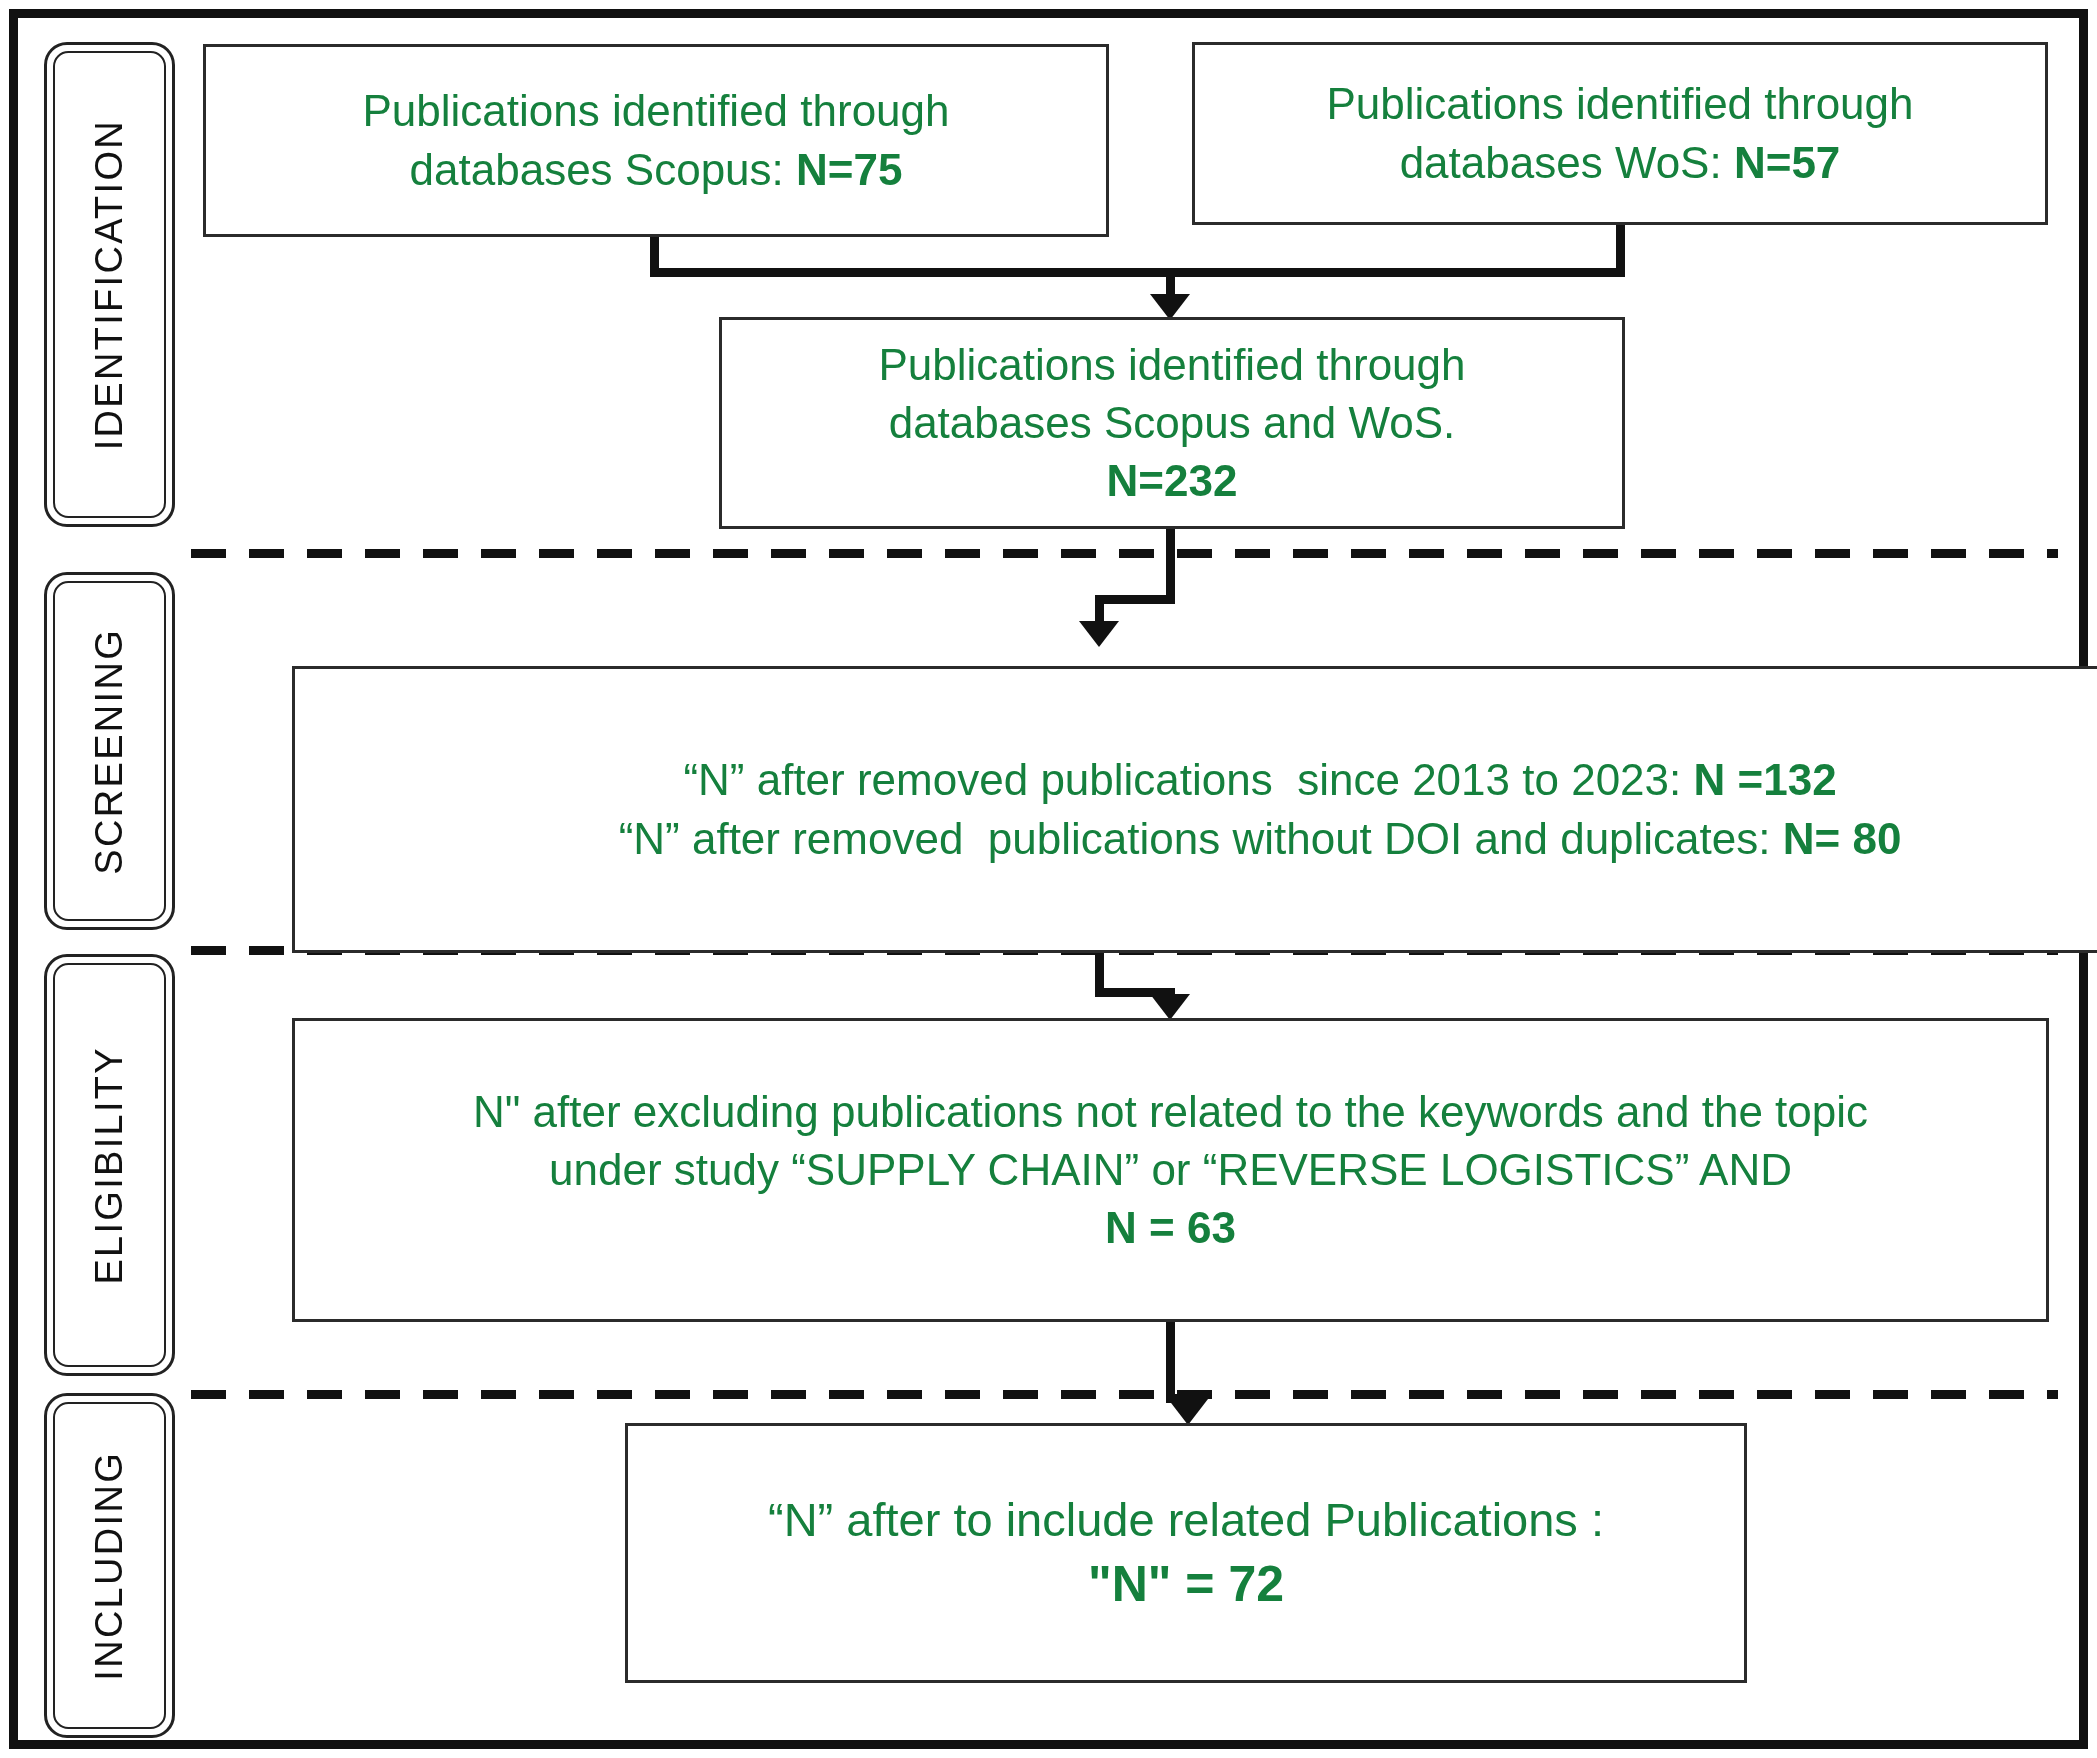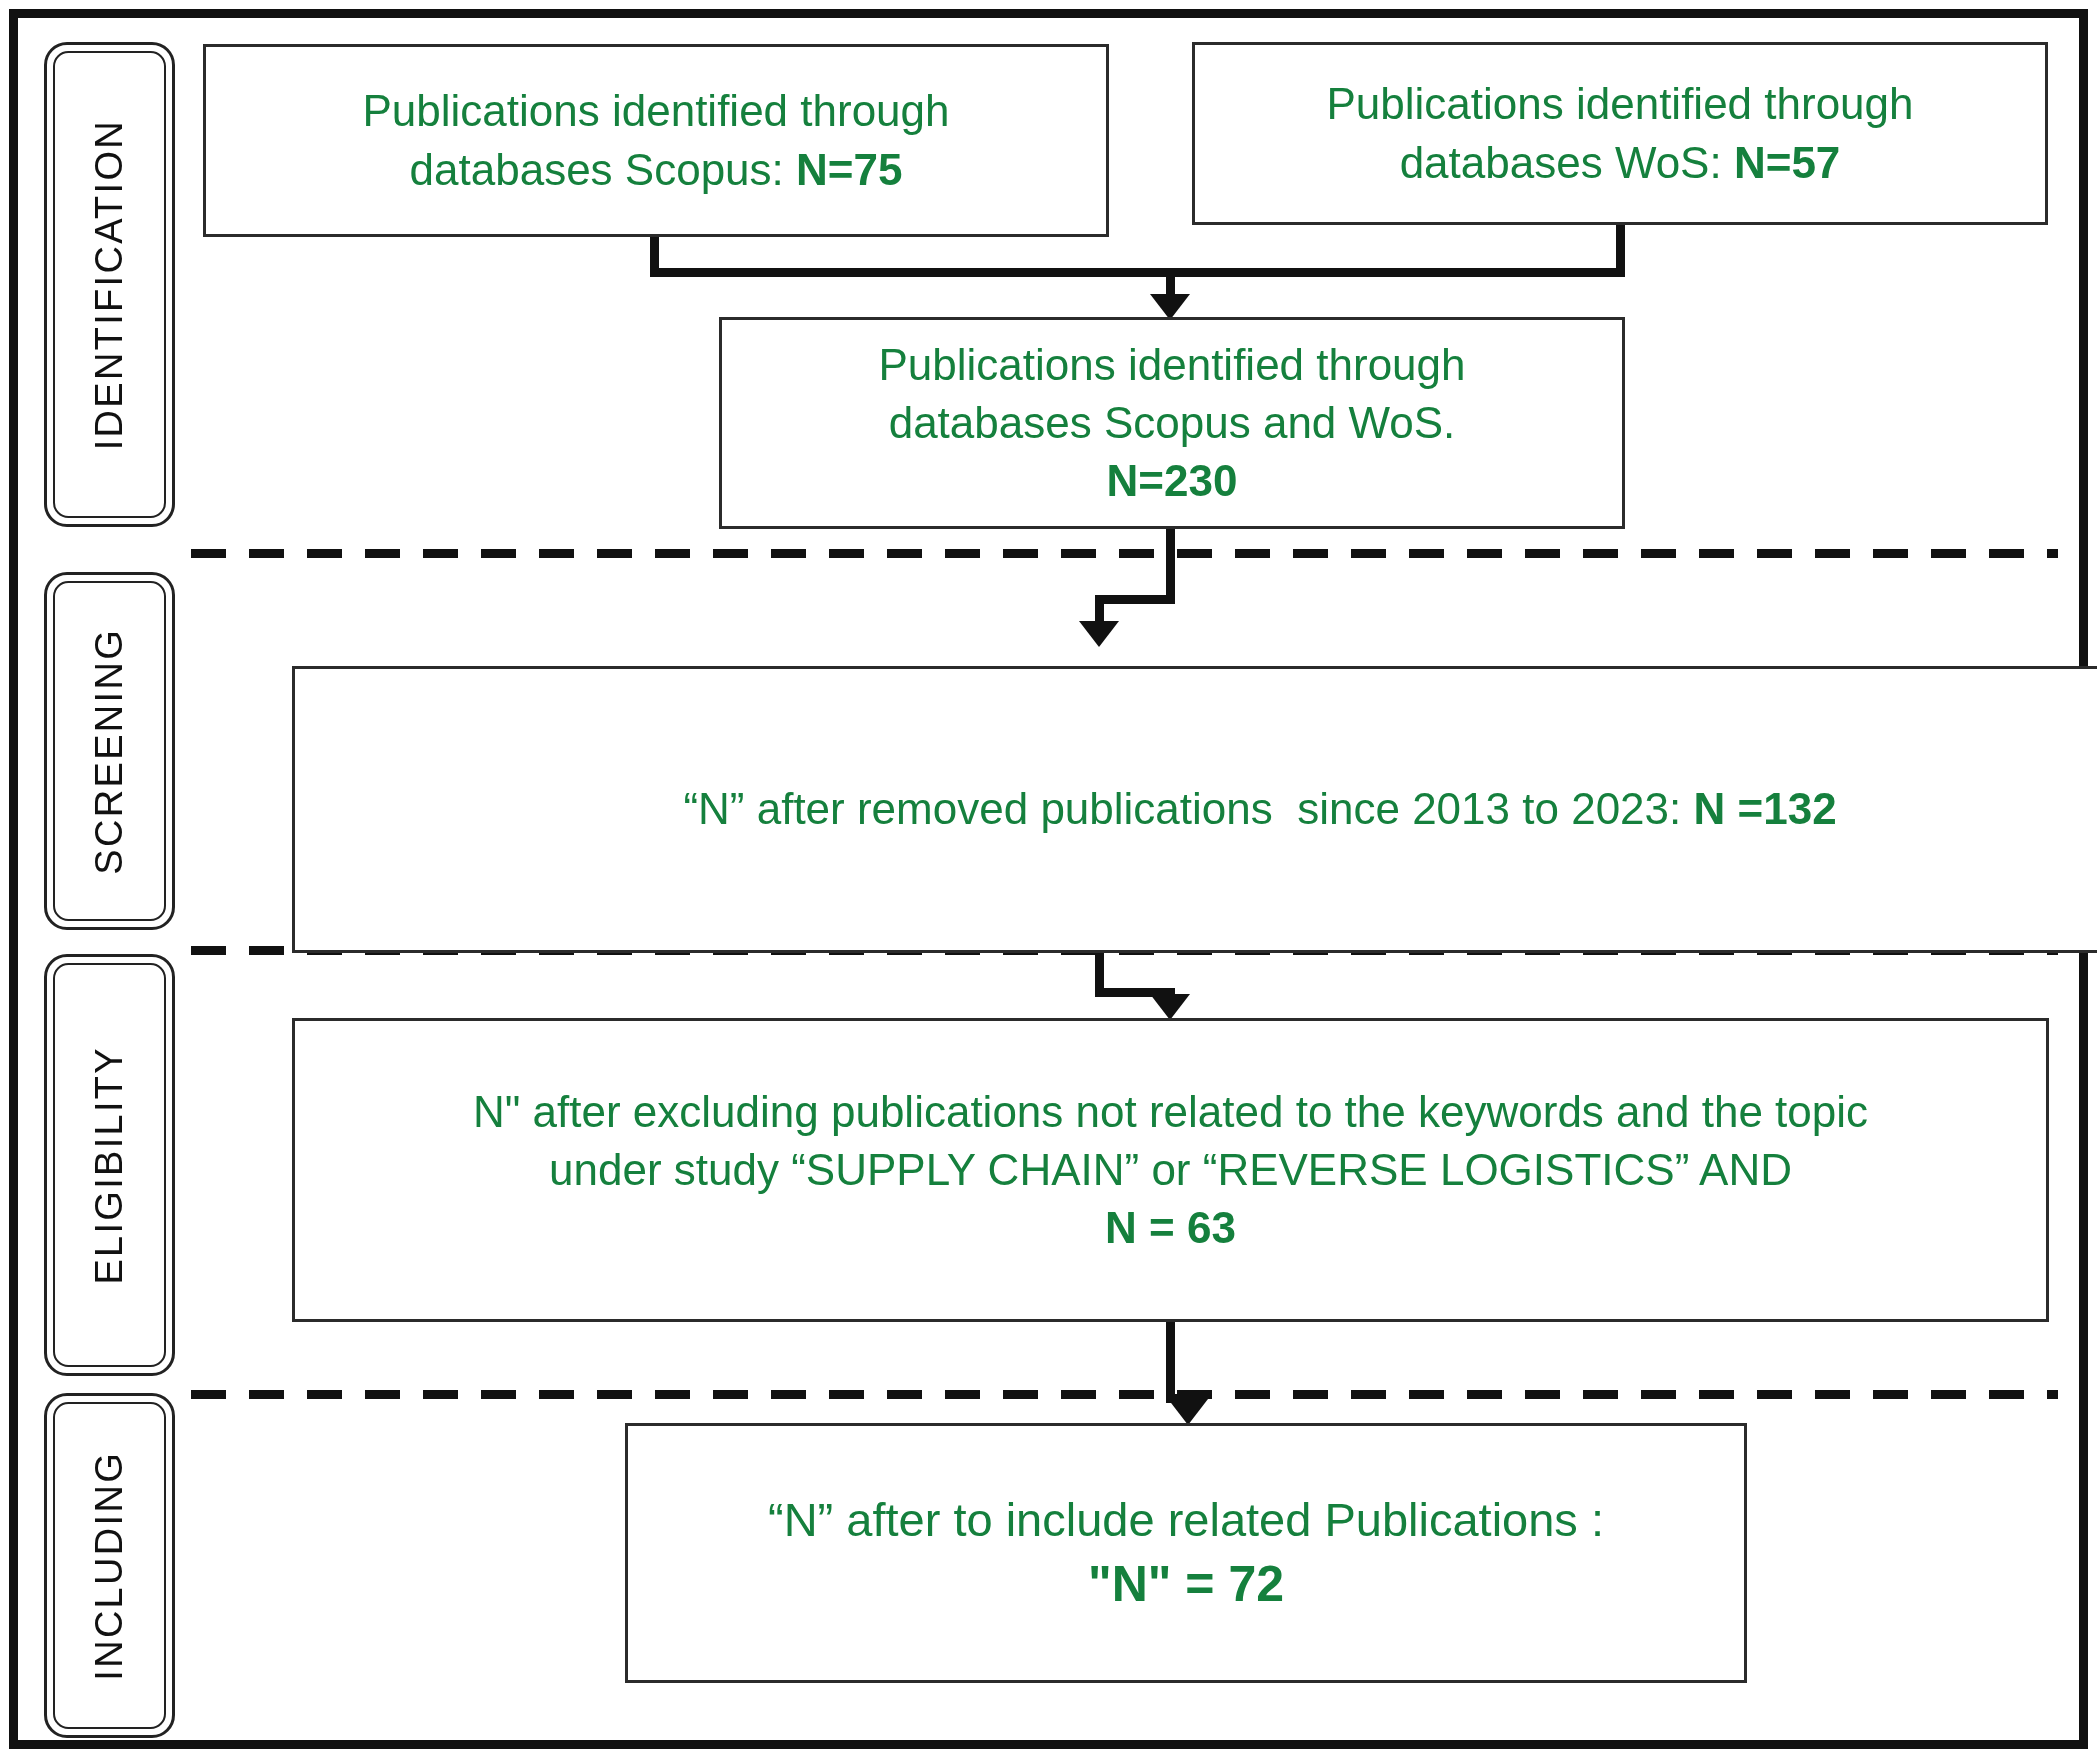--- a/index.html
+++ b/index.html
@@ -123,25 +123,26 @@
   </div>
 
   <div class="box" style="left:1192px; top:42px; width:856px; height:183px;">
     <div class="line"><span>Publications identified through</span></div>
     <div class="line"><span>databases WoS: </span><b>N=57</b></div>
   </div>
 
   <div class="box" style="left:719px; top:317px; width:906px; height:212px;">
     <div class="line"><span>Publications identified through</span></div>
     <div class="line"><span>databases Scopus and WoS.</span></div>
-    <div class="line"><b>N=230</b></div>
+    <div class="line"><b>N=232</b></div>
   </div>
 
   <div class="box" style="left:292px; top:666px; width:1936px; height:287px;">
     <div class="line"><span>“N” after removed publications  since 2013 to 2023: </span><b>N =132</b></div>
+    <div class="line"><span>“N” after removed  publications without DOI and duplicates: </span><b>N= 80</b></div>
   </div>
 
   <div class="box" style="left:292px; top:1018px; width:1757px; height:304px;">
     <div class="line"><span>N" after excluding publications not related to the keywords and the topic</span></div>
     <div class="line"><span>under study “SUPPLY CHAIN” or “REVERSE LOGISTICS” AND</span></div>
     <div class="line"><b>N = 63</b></div>
   </div>
 
   <div class="box" style="left:625px; top:1423px; width:1122px; height:260px;">
     <div class="line t-lg"><span>“N” after to include related Publications :</span></div>

